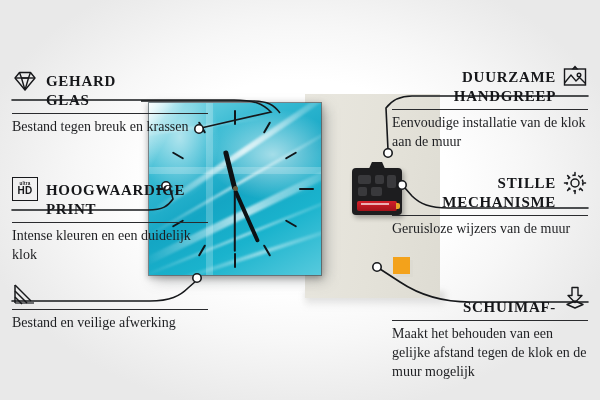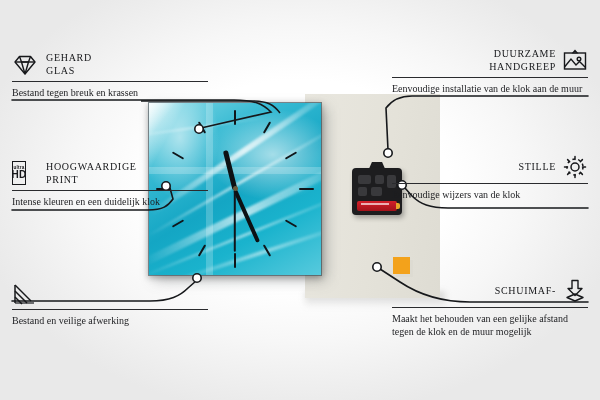--- a/index.html
+++ b/index.html
@@ -65,29 +65,29 @@
   .batt-tip{position:absolute;right:-3px;top:2px;width:4px;height:6px;background:#e8a72a;border-radius:0 2px 2px 0;}
   .batt-txt{position:absolute;left:4px;top:2px;width:28px;height:2px;background:rgba(255,255,255,.65);}
   .foam{position:absolute;left:88px;top:163px;width:17px;height:17px;background:#f3a21b;box-shadow:3px 3px 0 0 rgba(220,218,210,.95);}
   
   .lines{position:absolute;inset:0;}
   
   .feat{position:absolute;width:196px;}
   .feat .head{display:flex;align-items:center;gap:8px;}
   .feat.right .head{justify-content:flex-end;gap:6px;}
   .feat .title{
-    font-size:10px;font-weight:400;letter-spacing:.7px;color:#16171a;
-    line-height:1.28;text-transform:uppercase;
+    font-size:15px;font-weight:700;letter-spacing:.7px;color:#16171a;
+    line-height:1.28;text-transform:uppercase;margin-top:20px;
   }
   .feat.right .title{text-align:right;}
   .feat .rule{height:1px;background:#2a2b2e;margin:3px 0 4px;width:100%;}
-  .feat .desc{font-size:10px;line-height:1.34;color:#1d1e21;}
+  .feat .desc{font-size:14px;line-height:1.34;color:#1d1e21;}
   .feat.right .desc{text-align:left;}
   .ico{flex:0 0 auto;width:26px;height:26px;display:block;}
-  .hd-box{width:14px;height:24px;border:1.6px solid #17181b;box-sizing:border-box;
+  .hd-box{width:26px;height:24px;border:1.6px solid #17181b;box-sizing:border-box;
     display:flex;flex-direction:column;align-items:center;justify-content:center;line-height:1;}
   .hd-top{font-family:"Liberation Sans",sans-serif;font-size:4.6px;font-weight:700;letter-spacing:.2px;color:#17181b;}
   .hd-bot{font-family:"Liberation Sans",sans-serif;font-size:10px;font-weight:700;letter-spacing:.2px;color:#17181b;margin-top:-1px;}
 </style>
 </head>
 <body>
 
 <div id="stage">
 
   <div class="photo">
@@ -243,33 +243,33 @@
         </g>
           </svg>
       </span>
     </div>
     <div class="rule"></div>
     <div class="desc">Eenvoudige installatie van de klok aan de muur</div>
   </div>
 
   <div class="feat right" style="left:392px;top:154px;">
     <div class="head">
-      <span class="title"><span>STILLE</span><br></span>
+      <span class="title"><span>STILLE</span><br><span>MECHANISME</span></span>
       <span class="ico">
         <svg width="26" height="26" viewBox="0 0 26 26">
             <g fill="none" stroke="#17181b" stroke-width="1.5">
           <circle cx="13" cy="13" r="4"></circle>
           <path d="M13 2.5 v3 M13 20.5 v3 M2.5 13 h3 M20.5 13 h3 M5.6 5.6 l2.1 2.1 M18.3 18.3 l2.1 2.1 M20.4 5.6 l-2.1 2.1 M7.7 18.3 l-2.1 2.1" stroke-linecap="round"></path>
           <circle cx="13" cy="13" r="8" stroke-dasharray="2.6 3.2"></circle>
         </g>
           </svg>
       </span>
     </div>
     <div class="rule"></div>
-    <div class="desc">Eenvoudige wijzers van de klok</div>
+    <div class="desc">Geruisloze wijzers van de muur</div>
   </div>
 
   <div class="feat right" style="left:392px;top:278px;">
     <div class="head">
       <span class="title"><span>SCHUIMAF-</span><br></span>
       <span class="ico">
         <svg width="26" height="26" viewBox="0 0 26 26">
             <g fill="none" stroke="#17181b" stroke-width="1.4" stroke-linejoin="round">
           <path d="M10 2.5 h6 v8 h4 l-7 7 l-7 -7 h4 Z"></path>
           <path d="M5 19.5 L13 16 L21 19.5 L13 23 Z"></path>

